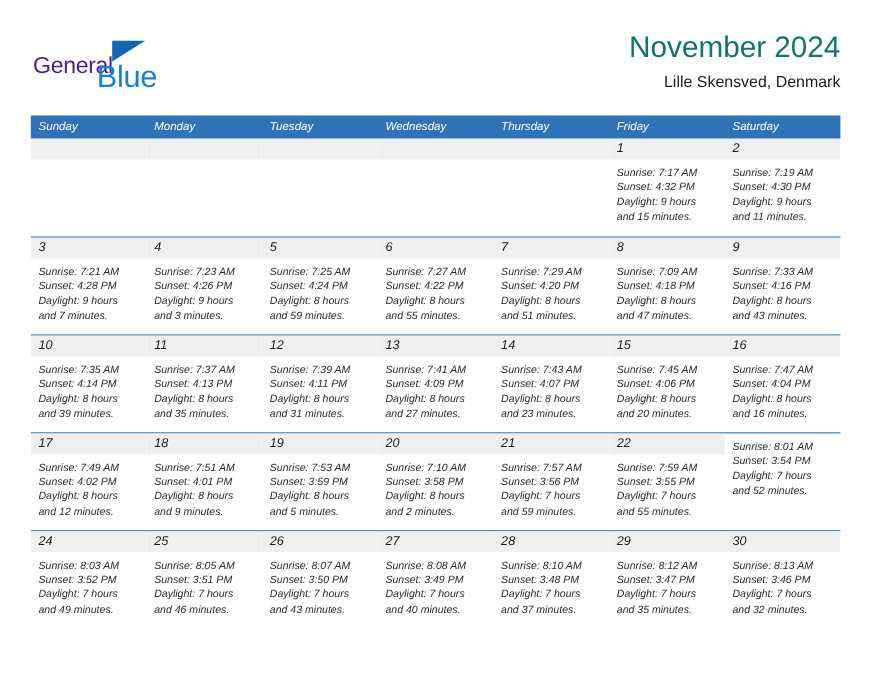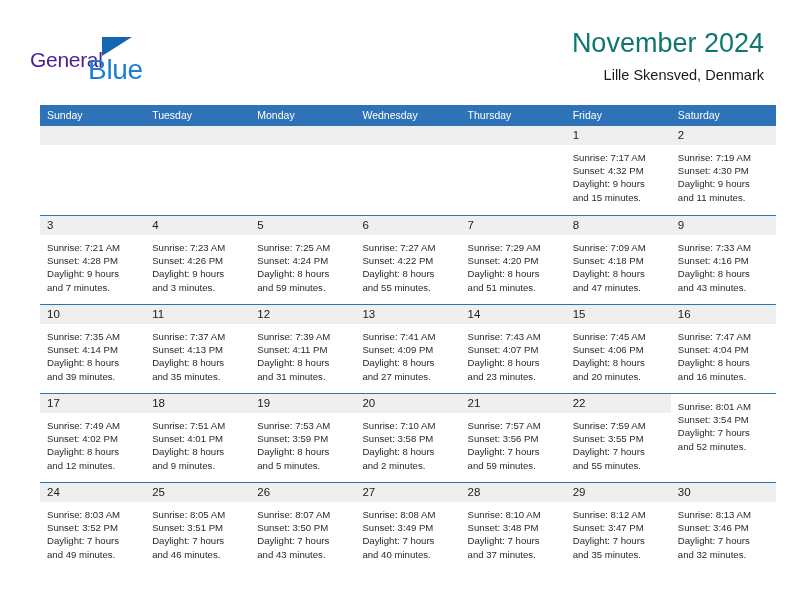--- a/index.html
+++ b/index.html
@@ -81,23 +81,24 @@
     font-size: 14.5px;
     color: #1a1a1a;
     line-height: 22px;
     margin-top: 4px;
     white-space: nowrap;
   }
 
   
   .calendar {
     position: absolute;
-    left: 40px;
+    left: 28px;
     top: 105px;
     width: 736px;
+    font-style: italic;
   }
   .dow-row {
     display: flex;
     background: #2e72b8;
     height: 21px;
   }
   .dow {
     flex: 1 1 0;
     color: #ffffff;
     font-size: 10.5px;
@@ -162,22 +163,22 @@
     <div class="title-wrap">
       <div class="cal-title">November 2024</div>
       <div class="cal-sub">Lille Skensved, Denmark</div>
     </div>
 
   </div>
 
   <div class="calendar">
     <div class="dow-row">
         <div class="dow">Sunday</div>
+        <div class="dow">Monday</div>
         <div class="dow">Tuesday</div>
-        <div class="dow">Monday</div>
         <div class="dow">Wednesday</div>
         <div class="dow">Thursday</div>
         <div class="dow">Friday</div>
         <div class="dow">Saturday</div>
       </div>
     <div id="weeks-host">
         <div class="week first">
           <div class="cell empty">
             <div class="daynum-band">
               <span class="daynum"></span>

